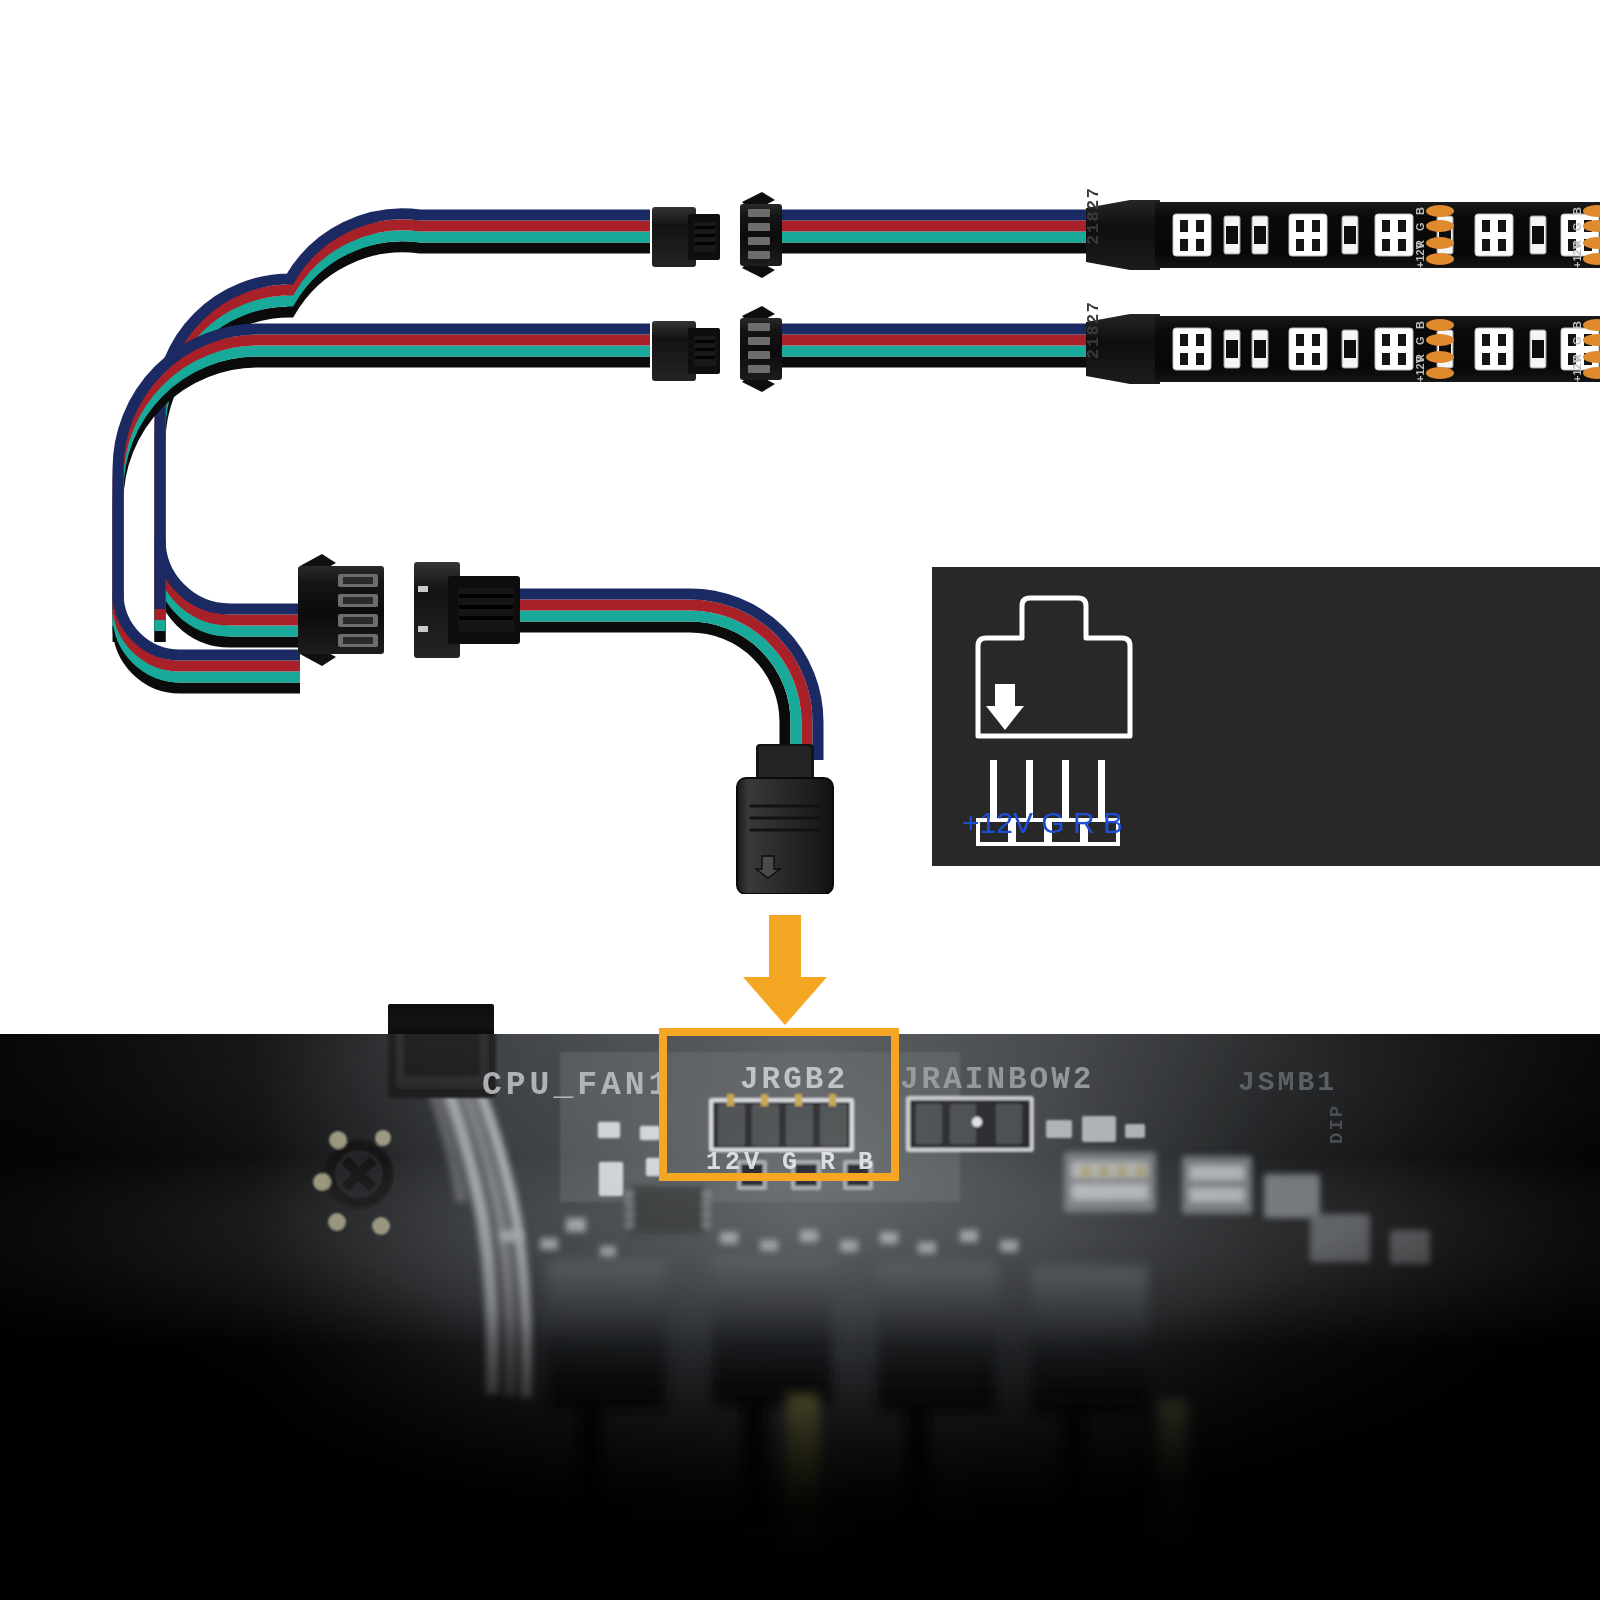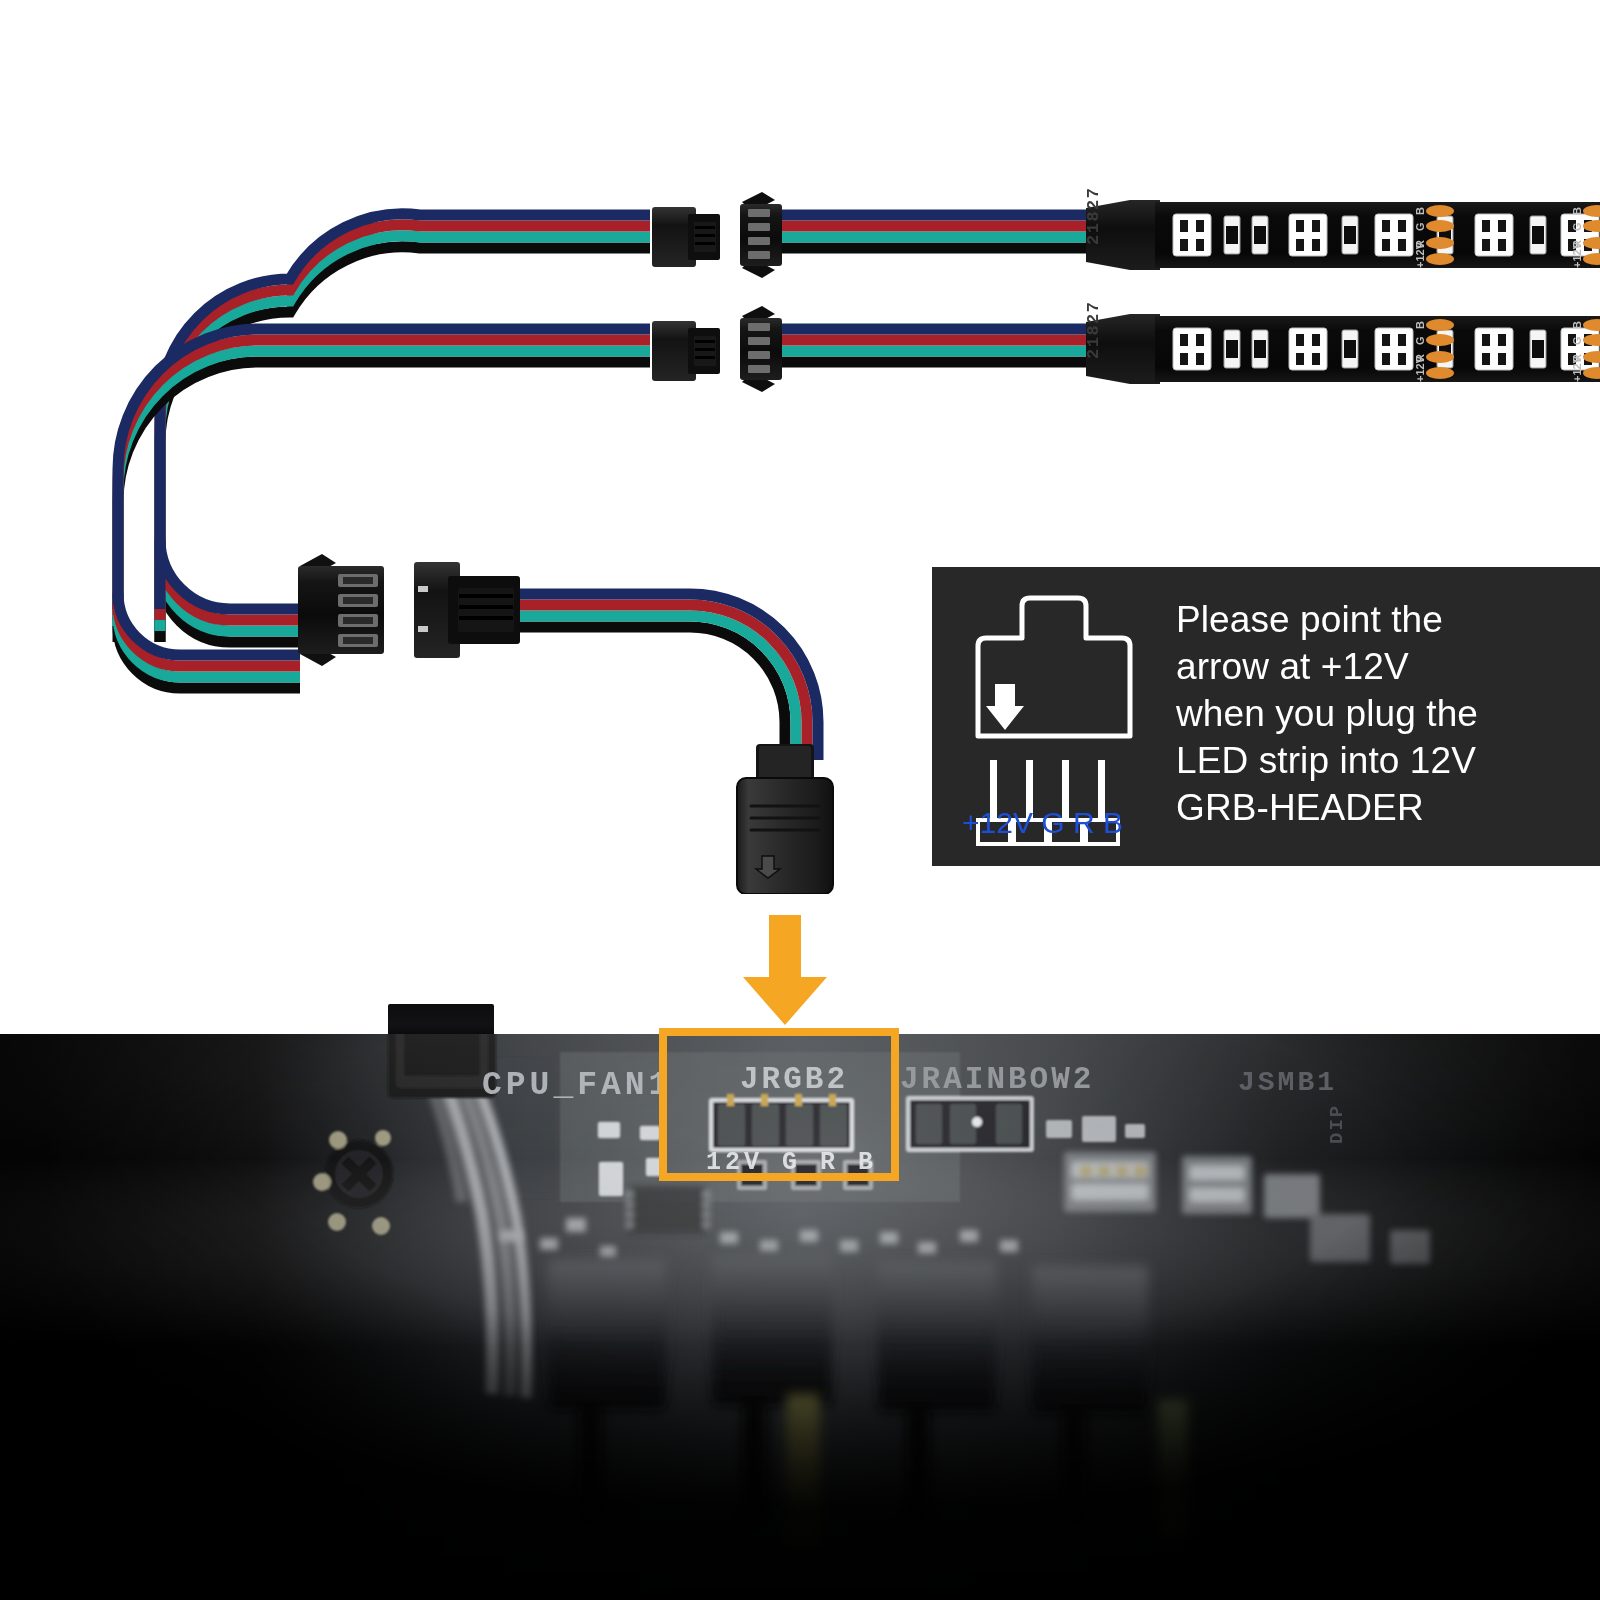--- a/index.html
+++ b/index.html
@@ -388,27 +388,20 @@
     <g fill="none" stroke="#ffffff" stroke-width="4">
       <rect x="18" y="232" width="32" height="24"></rect>
       <rect x="54" y="232" width="32" height="24"></rect>
       <rect x="90" y="232" width="32" height="24"></rect>
       <rect x="126" y="232" width="32" height="24"></rect>
     </g>
   </svg>
 
   <div class="abs" id="pin-labels">+12V G R B</div>
 
-  <div class="abs" id="note-text" style="color: rgb(255, 255, 255);">
-    <div>Please point the</div>
-    <div>arrow at +12V</div>
-    <div>when you plug the</div>
-    <div>LED strip into 12V</div>
-    <div>GRB-HEADER</div>
-  </div>
 
   <div class="abs" id="mb-fan-block"></div>
 
   <div class="abs" id="mb-photo">
     <svg width="1600" height="566" viewBox="0 0 1600 566">
       <defs>
         <linearGradient id="pcbTone" x1="0" y1="0" x2="1" y2="0">
           <stop offset="0%" stop-color="#000000"></stop>
           <stop offset="16%" stop-color="#0a0a0b"></stop>
           <stop offset="30%" stop-color="#2e3135"></stop>

